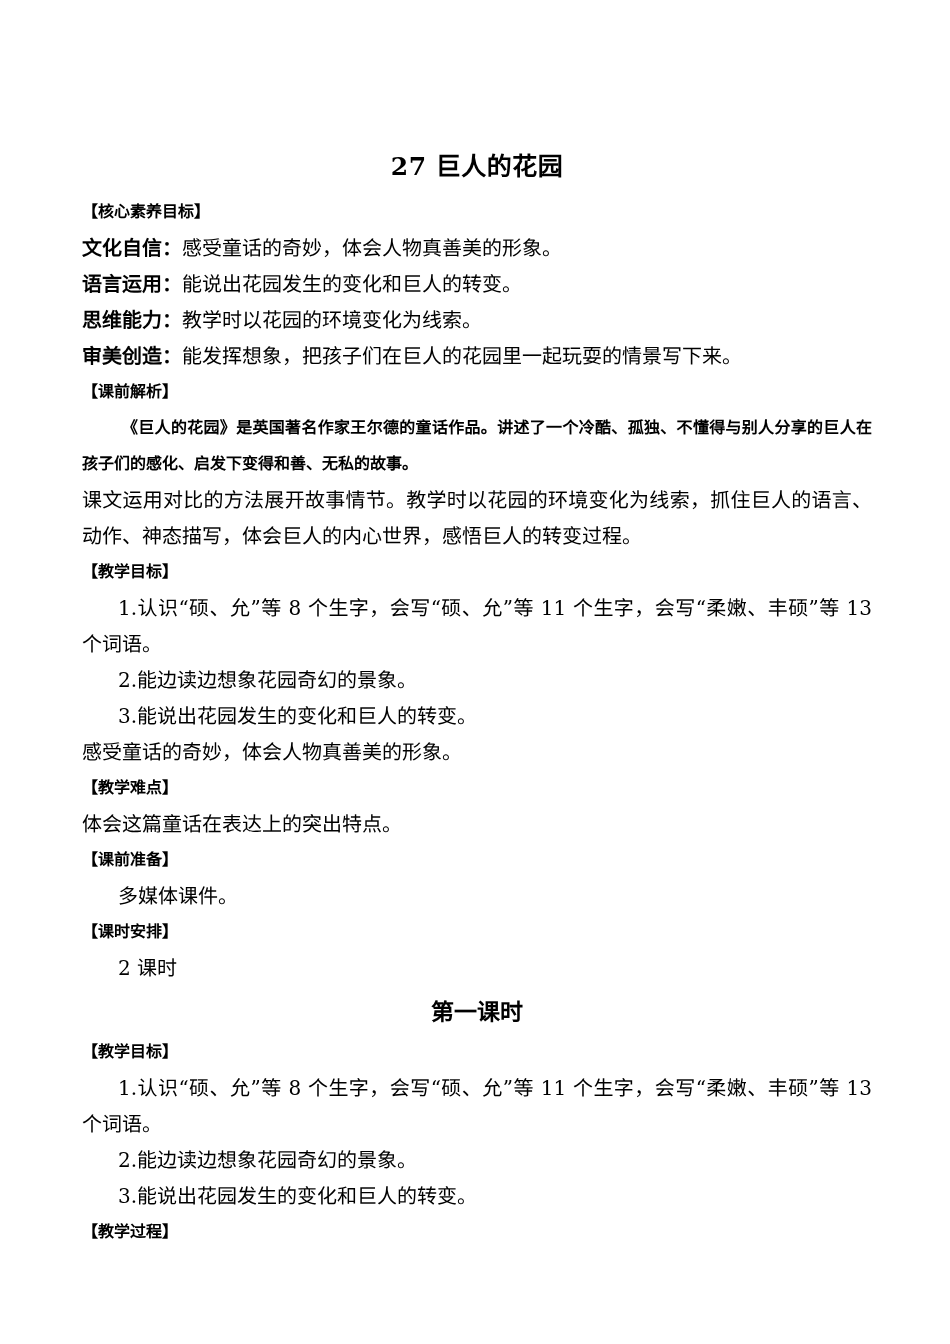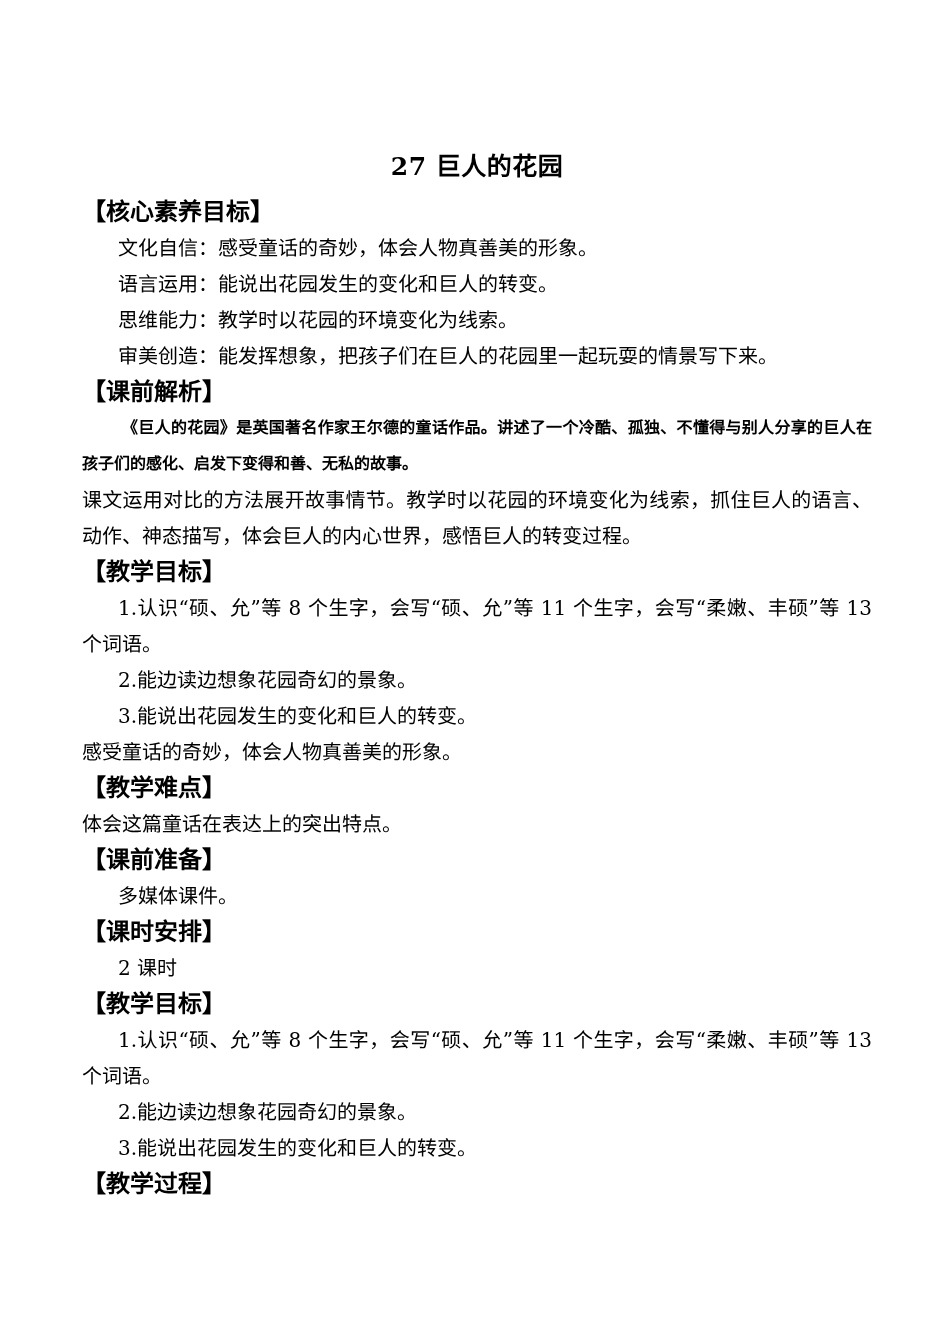--- a/index.html
+++ b/index.html
@@ -32,36 +32,35 @@
   }
   .doc-title {
     font-size: 25px;
     font-weight: bold;
     text-align: center;
     line-height: 38px;
     margin: 0 0 8px 0;
     letter-spacing: 0.5px;
   }
   .section-title {
-    font-size: 24px;
+    font-size: 16px;
     font-weight: bold;
     line-height: 36px;
     margin: 0;
     white-space: nowrap;
   }
   .line {
     font-size: 20px;
     line-height: 36px;
     margin: 0;
     text-align: justify;
     text-justify: inter-ideograph;
   }
   .line-label {
-    font-weight: normal;
-    margin-left: 36px;
+    font-weight: bold;
   }
   .indent-para {
     font-size: 16px;
     line-height: 36px;
     margin: 0;
     text-indent: 40px;
     text-align: justify;
     text-justify: inter-ideograph;
     font-weight: bold;
   }
@@ -115,20 +114,21 @@
 
     <p class="section-title">【教学难点】</p>
     <p class="line">体会这篇童话在表达上的突出特点。</p>
 
     <p class="section-title">【课前准备】</p>
     <p class="indent-item">多媒体课件。</p>
 
     <p class="section-title">【课时安排】</p>
     <p class="indent-item">2 课时</p>
 
+    <h2 class="lesson-heading">第一课时</h2>
 
     <p class="section-title">【教学目标】</p>
 
     <p class="indent-item">1.认识“硕、允”等 8 个生字，会写“硕、允”等 11 个生字，会写“柔嫩、丰硕”等 13 个词语。</p>
     <p class="indent-item">2.能边读边想象花园奇幻的景象。</p>
     <p class="indent-item">3.能说出花园发生的变化和巨人的转变。</p>
 
     <p class="section-title">【教学过程】</p>
 
   </div>

